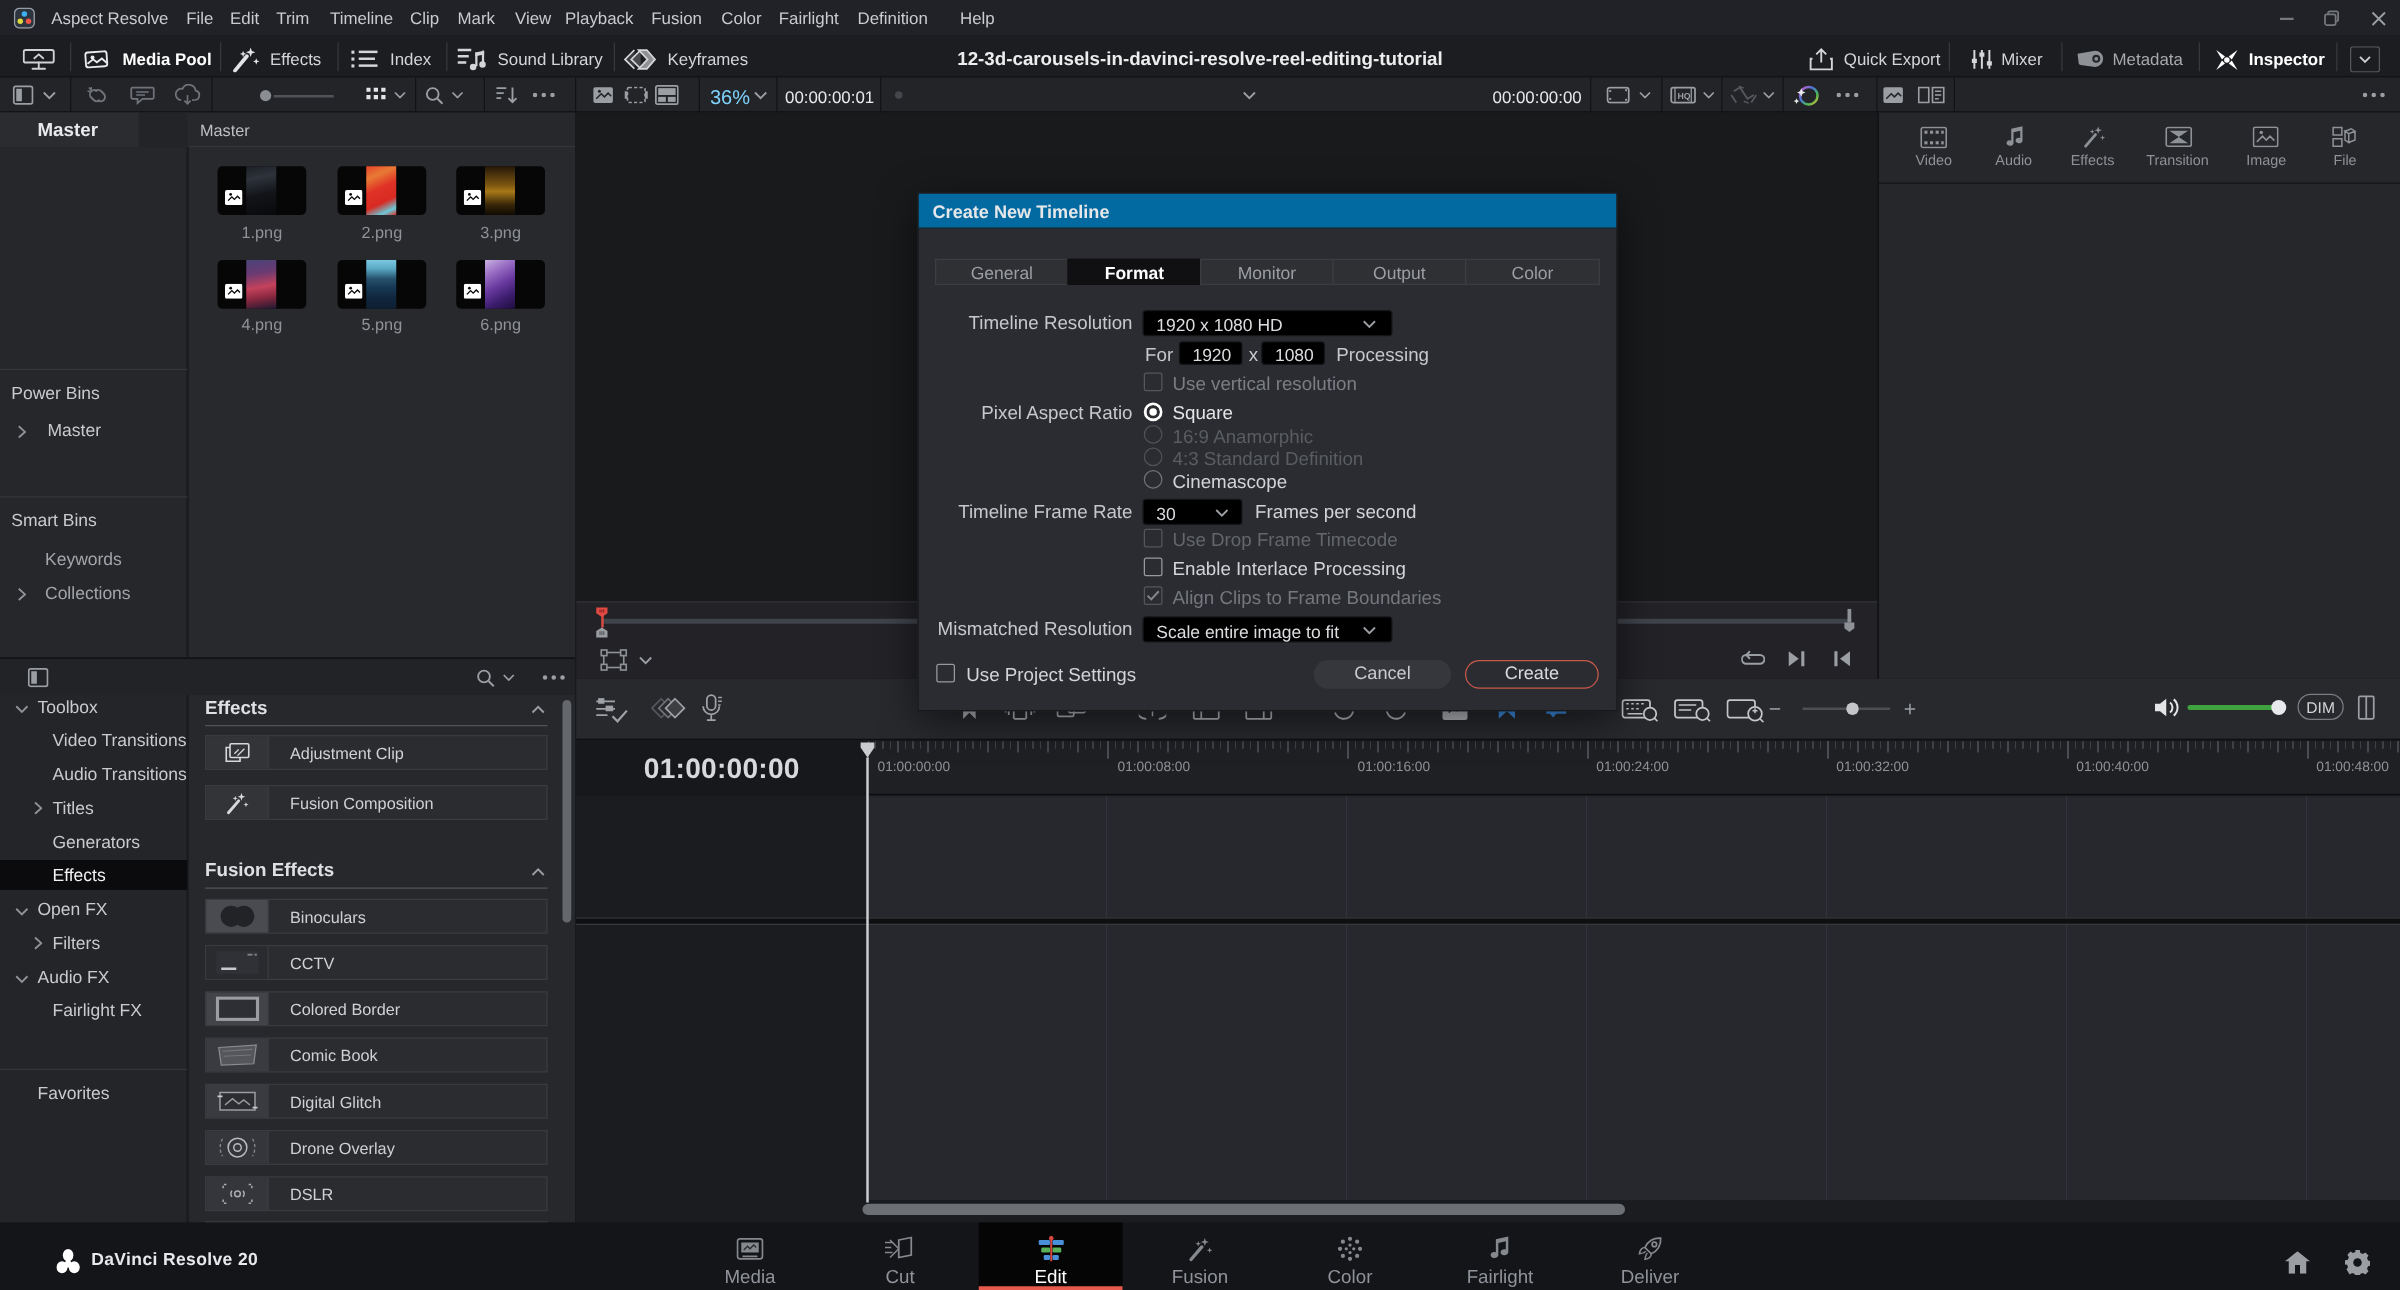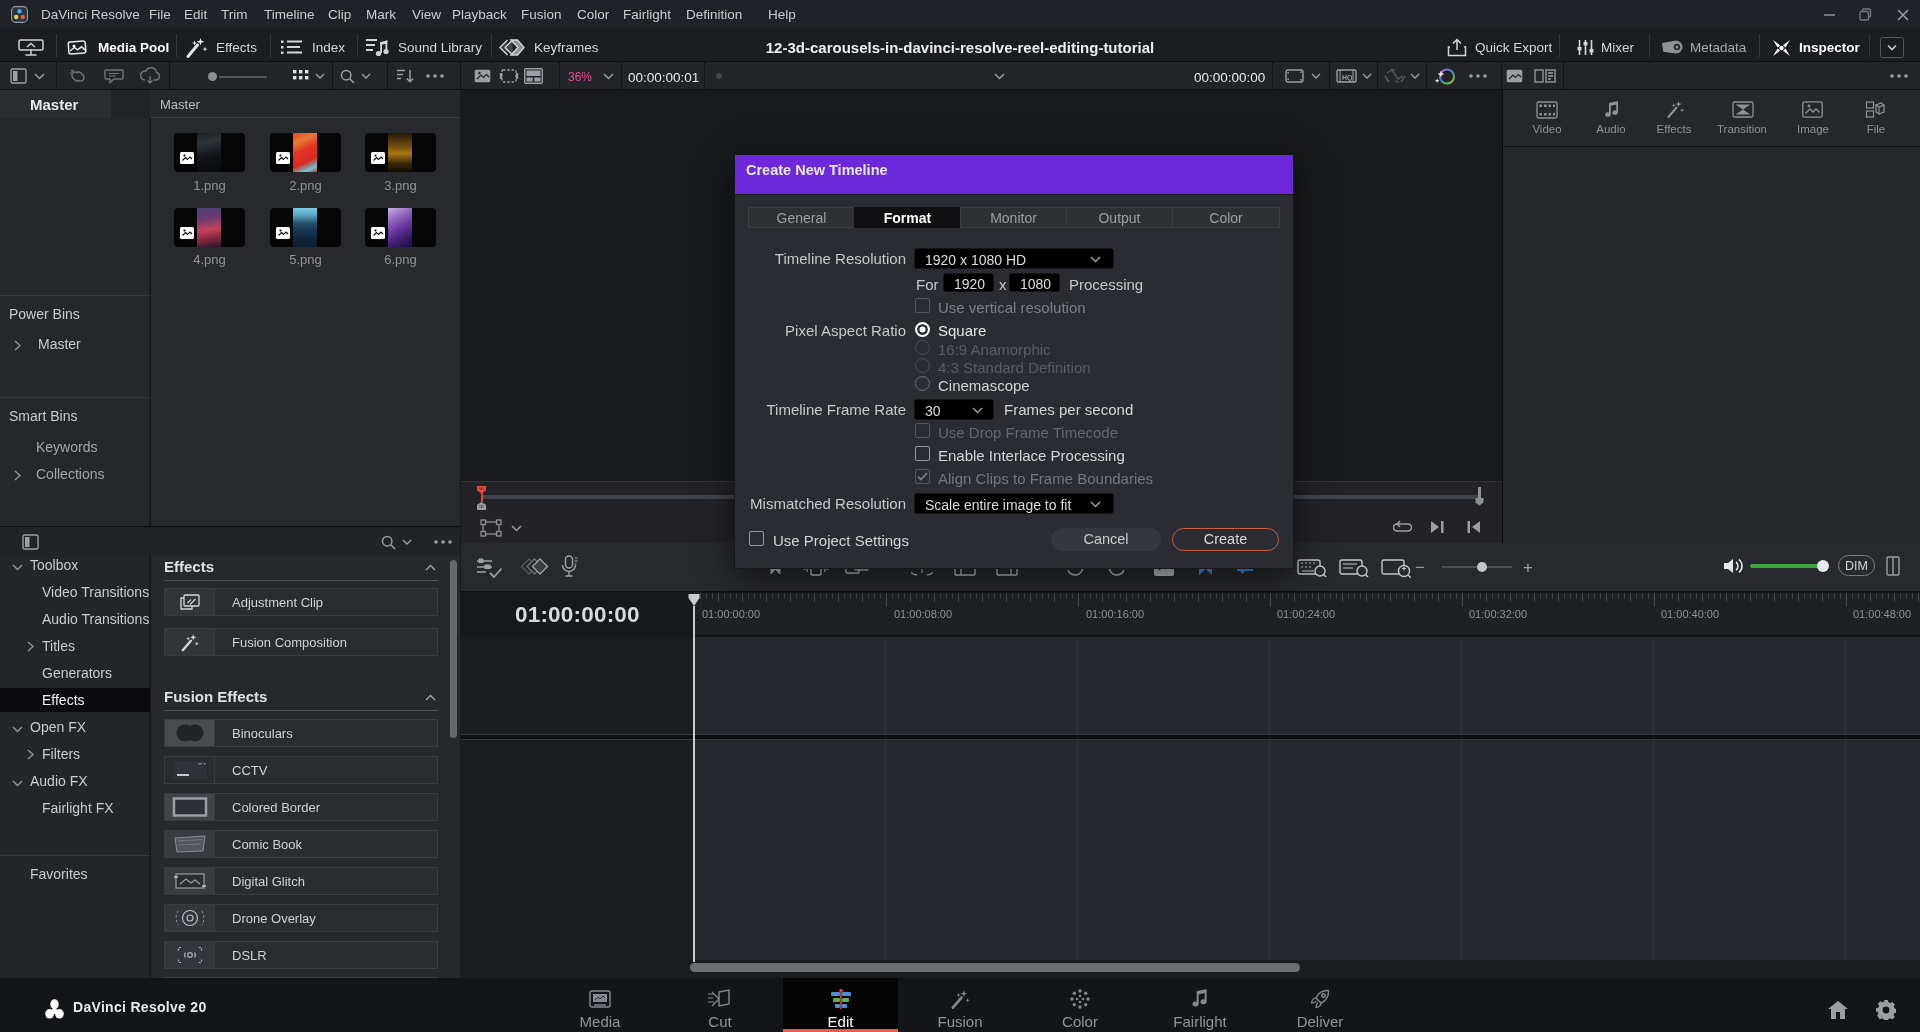--- a/index.html
+++ b/index.html
@@ -64,21 +64,21 @@
   #inspector { left:1502px; top:90px; width:418px; height:453px; background:#26272b; border-left:1px solid #0b0c0e; }
   .itab { position:absolute; width:64px; text-align:center; color:#8e9196; font-size:11.5px; }
 
   
   #bottomnav { left:0; top:978px; width:1920px; height:54px; background:#141519; }
   .bn { position:absolute; width:120px; top:0; height:54px; text-align:center; }
   .bn .t { position:absolute; left:0; width:100%; top:35px; font-size:15px; color:#90939a; }
 
   
   #dialog { left:734px; top:154px; width:560px; height:415px; background:#2b2c31; border:1px solid #17181b; box-shadow:0 8px 30px rgba(0,0,0,.55); }
-  #dlg-title { position:absolute; left:0; top:0; width:100%; height:40px; background:#6d28d9; border-bottom:1px solid #1b1c1f; }
+  #dlg-title { position:absolute; left:0; top:0; width:100%; height:28px; background:#0369a1; border-bottom:1px solid #1b1c1f; }
   #dlg-title span { position:absolute; left:11px; top:7px; font-weight:bold; font-size:14.5px; color:#e6e7e9; }
   .dtab { position:absolute; top:52px; height:21px; line-height:21px; text-align:center; font-size:14px; color:#9b9ea3; background:#2f3034; border:1px solid #3c3d41; }
   .dlbl { position:absolute; font-size:15px; color:#c6c8cb; text-align:right; }
   .combo { position:absolute; background:#000000; border:1px solid #141518; border-radius:3px; height:21px; }
   .combo span { position:absolute; left:10px; top:3px; font-size:14px; color:#dcdde0; }
   .chk { position:absolute; width:15px; height:15px; border:1px solid #97999e; border-radius:2px; background:transparent; }
   .chk.dim { border-color:#53565b; }
   .dtext { position:absolute; font-size:15px; color:#d2d4d7; }
   .dtext.dim { color:#63666b; }
   .dtext.dimmer { color:#595c61;text-align:right; }
@@ -87,21 +87,21 @@
 </head>
 <body>
 <div id="app">
   <div class="abs" id="menubar">
     <svg class="abs" style="left:11px;top:5.5px" width="17" height="17" viewBox="0 0 17 17">
         <rect x="0.6" y="0.6" width="15.8" height="15.8" rx="4" fill="#2c3440" stroke="#989ca3" stroke-width="1.1"></rect>
         <circle cx="8.5" cy="5.2" r="2.2" fill="#3eb0f0"></circle>
         <circle cx="5.2" cy="11" r="2.2" fill="#e0d93e"></circle>
         <circle cx="11.8" cy="11" r="2.2" fill="#ee5448"></circle>
       </svg>
-    <span class="mi" style="left:41px">DaVinci Resolve</span>
+    <span class="mi" style="left:41px">Aspect Resolve</span>
     <span class="mi" style="left:149px">File</span>
     <span class="mi" style="left:184px">Edit</span>
     <span class="mi" style="left:221px">Trim</span>
     <span class="mi" style="left:264px">Timeline</span>
     <span class="mi" style="left:328px">Clip</span>
     <span class="mi" style="left:366px">Mark</span>
     <span class="mi" style="left:412px">View</span>
     <span class="mi" style="left:452px">Playback</span>
     <span class="mi" style="left:521px">Fusion</span>
     <span class="mi" style="left:577px">Color</span>
@@ -270,21 +270,21 @@
         <rect x="0.8" y="4" width="2.2" height="6" fill="#9b9ea3" stroke="none"></rect>
         <rect x="17" y="4" width="2.2" height="6" fill="#9b9ea3" stroke="none"></rect>
       </svg>
     <svg class="abs" style="left:524px;top:6px" width="19" height="16" viewBox="0 0 19 16" fill="#9b9ea3">
         <rect x="0.7" y="0.7" width="17.6" height="14.6" rx="1.2" fill="none" stroke="#9b9ea3" stroke-width="1.4"></rect>
         <rect x="2.5" y="2.5" width="14" height="5.5"></rect>
         <rect x="2.5" y="9.5" width="6.2" height="4"></rect>
         <rect x="10.3" y="9.5" width="6.2" height="4"></rect>
       </svg>
     <div class="vs" style="left:559px"></div>
-    <span class="abs" style="left:568px;top:8px;font-size:12px;color:#ec4899;position:absolute">36%</span>
+    <span class="abs" style="left:568px;top:8px;font-size:16px;color:#7dd3fc;position:absolute">36%</span>
     <svg class="abs" style="left:603px;top:11px" width="11" height="7" viewBox="0 0 11 7" fill="none" stroke="#9b9ea3" stroke-width="1.5">
         <path d="M1 1 l4.5 4.5 L10 1"></path>
       </svg>
     <div class="vs" style="left:621px"></div>
     <span class="abs" style="left:628px;top:8px;font-size:13.5px;color:#e8e9eb;position:absolute">00:00:00:01</span>
     <div class="vs" style="left:704px"></div>
     <div class="abs" style="left:716px;top:11px;width:6px;height:6px;border-radius:50%;background:#44464b"></div>
     <svg class="abs" style="left:994px;top:11px" width="11" height="7" viewBox="0 0 11 7" fill="none" stroke="#9b9ea3" stroke-width="1.5">
         <path d="M1 1 l4.5 4.5 L10 1"></path>
       </svg>

